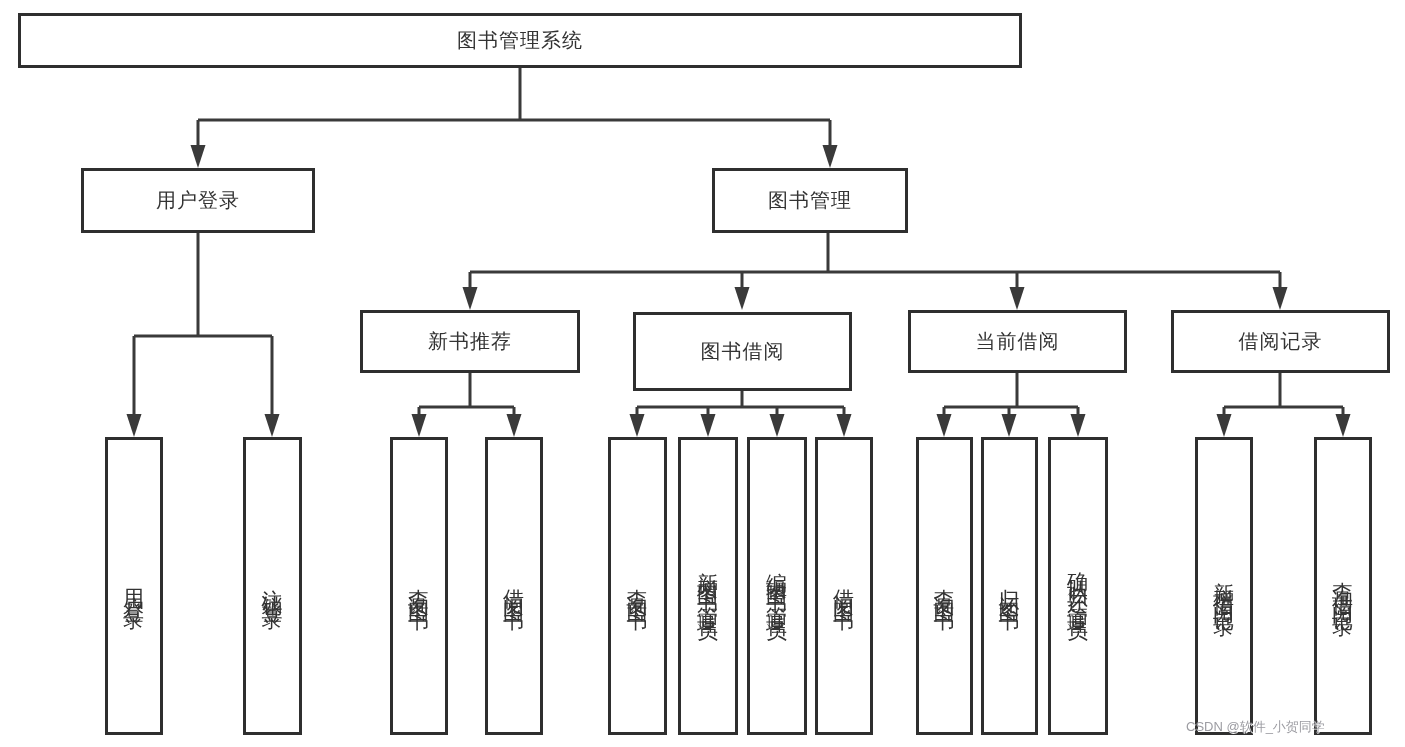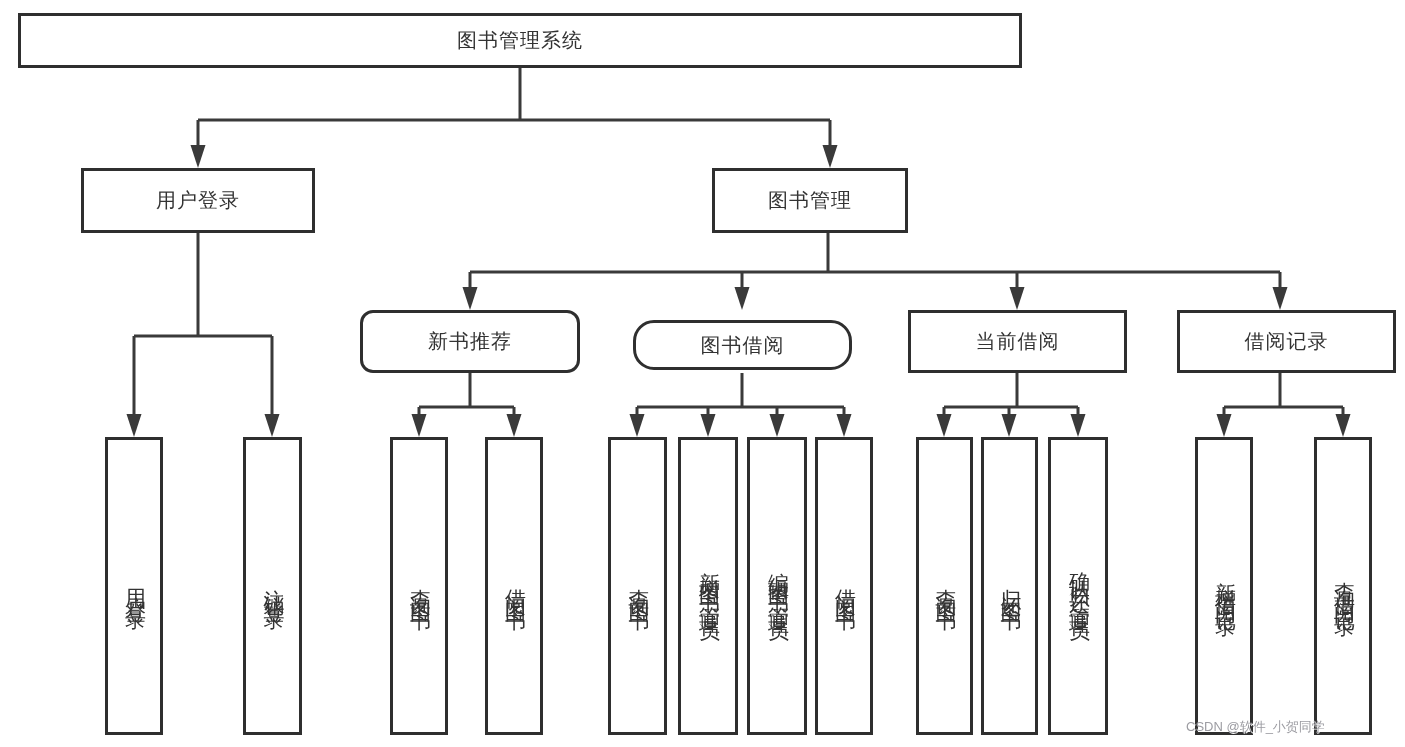--- a/index.html
+++ b/index.html
@@ -32,44 +32,43 @@
   .box {
     position: absolute;
     box-sizing: border-box;
     background: #ffffff;
     border: 3px solid var(--border-color, #2f2f2f);
     display: flex;
     align-items: center;
     justify-content: center;
     color: var(--text-color, #333333);
     z-index: 1;
-    font-family: Liberation Mono, monospace;
   }
   .hbox {
     font-size: 20px;
     letter-spacing: 1px;
   }
   .vbox span {
     writing-mode: vertical-rl;
     text-orientation: mixed;
     font-size: 21px;
     letter-spacing: 7px;
     line-height: 1;
     white-space: nowrap;
   }
   
   .n-root      { left: 18px;   top: 13px;  width: 1004px; height: 55px; }
   
   .n-login     { left: 81px;   top: 168px; width: 234px;  height: 65px; }
   .n-mgmt      { left: 712px;  top: 168px; width: 196px;  height: 65px; }
   
-  .n-newbook   { left: 360px;  top: 310px; width: 220px;  height: 63px; border-radius: 13px; }
-  .n-borrow    { left: 633px;  top: 320px; width: 219px;  height: 50px; border-radius: 21px; }
+  .n-newbook   { left: 360px;  top: 310px; width: 220px;  height: 63px; }
+  .n-borrow    { left: 633px;  top: 312px; width: 219px;  height: 79px; }
   .n-current   { left: 908px;  top: 310px; width: 219px;  height: 63px; justify-content: center; }
-  .n-record    { left: 1171px; top: 310px; width: 219px;  height: 63px; margin-left: 6px; }
+  .n-record    { left: 1171px; top: 310px; width: 219px;  height: 63px; }
   
   .leaf        { top: 437px; height: 298px; }
   .l-a1 { left: 105px;  width: 58px; }
   .l-a2 { left: 243px;  width: 59px; }
   .l-b1 { left: 390px;  width: 58px; }
   .l-b2 { left: 485px;  width: 58px; }
   .l-c1 { left: 608px;  width: 59px; }
   .l-c2 { left: 678px;  width: 60px; }
   .l-c3 { left: 747px;  width: 60px; }
   .l-c4 { left: 815px;  width: 58px; }

